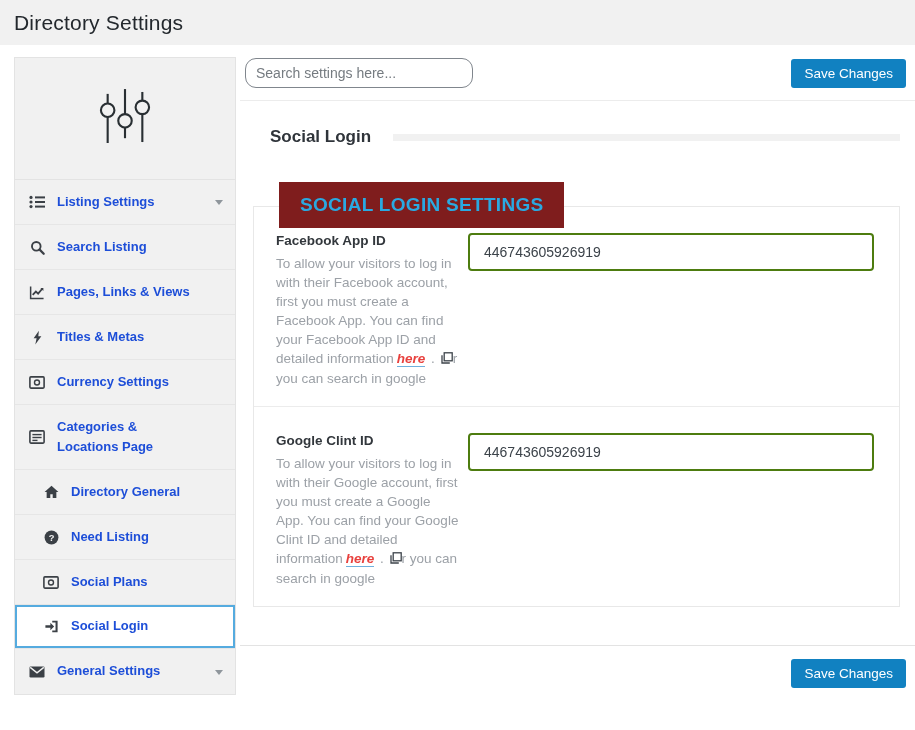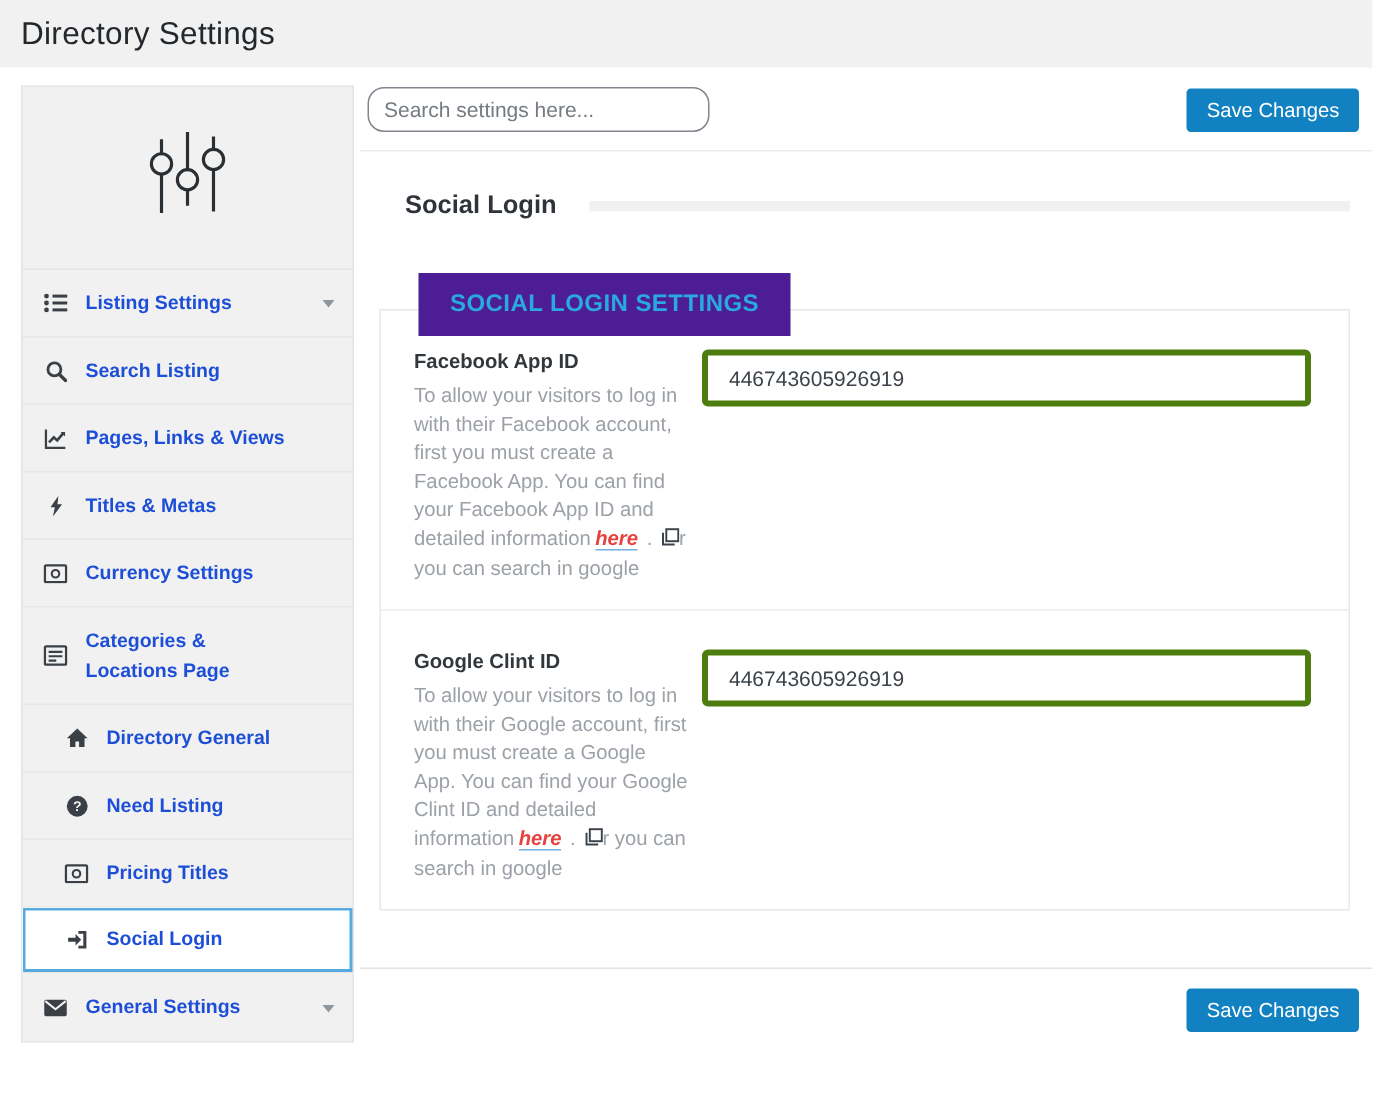--- a/index.html
+++ b/index.html
@@ -34,34 +34,34 @@
     padding:0 10px; font-size:14px; color:#32373c; font-family:inherit; background:#fff; outline:none; }
   .search-input::placeholder { color:#757b80; }
   .btn-primary { background:#1181c1; color:#fff; border:none; border-radius:3px; height:29px;
     padding:0 13px; font-size:13.5px; font-family:inherit; cursor:pointer; }
 
   .heading-row { display:flex; align-items:center; margin:26px 15px 0 30px; }
   .heading { font-size:17px; font-weight:600; color:#2f343a; white-space:nowrap; }
   .heading-bar { flex:1; height:7px; background:#f1f1f1; margin-left:22px; }
 
   .panel-wrap { position:relative; margin:59px 15px 0 13px; }
-  .tab { position:absolute; top:-24px; left:26px; z-index:2; background:#4c1d95;
-    color:#2aa9e1; font-size:16px; font-weight:bold; letter-spacing:.3px;
+  .tab { position:absolute; top:-24px; left:26px; z-index:2; background:#7f1d1d;
+    color:#2aa9e1; font-size:19px; font-weight:bold; letter-spacing:.3px;
     padding:12px 21px; cursor:pointer; }
   .panel { position:relative; z-index:1; border:1px solid #e8e8e8; background:#fff; }
   .p-row { display:flex; padding:26px 25px 18px 22px; min-height:197px; }
   .p-row + .p-row { border-top:1px solid #ececec; min-height:196px; }
   .p-label-col { width:185px; margin-right:7px; flex:none; }
   .f-label { font-size:13.5px; font-weight:bold; color:#32373c; margin-bottom:6px; }
   .f-desc { font-size:13.5px; color:#9ca1a7; line-height:19px; }
   .f-desc a { color:#e8403d; font-weight:bold; text-decoration:none;
     border-bottom:1px solid #6fb0dd; margin:0 2px 0 3px; cursor:pointer;font-style:italic; }
   .copy-ic { display:inline-block; vertical-align:-1px; margin:0 0 0 2px; }
   .p-input-col { flex:1; }
-  .text-input { width:100%; height:38px; border:4px solid #4d7c0f; border-radius:4px;
+  .text-input { width:100%; height:38px; border:2px solid #4d7c0f; border-radius:4px;
     padding:0 14px; font-size:14px; color:#3c434a; font-family:inherit; background:#fff; outline:none; }
 
   .bottom-bar { border-top:1px solid #e3e3e3; margin-top:38px; padding:13px 9px 0 0; text-align:right; }
 </style>
 </head>
 <body>
 
 <div class="topbar">
   <div class="app-title">Directory Settings</div>
 </div>
@@ -170,21 +170,21 @@
     <span class="sb-label">Need Listing</span>
   </div>
 
   <div class="sb-item sub">
     <span class="sb-icon">
       <svg width="16" height="13" viewBox="0 0 16 13" fill="none" stroke="#3b4046">
           <rect x="0.9" y="0.9" width="14.2" height="11.2" rx="1" stroke-width="1.6"></rect>
           <circle cx="8" cy="6.5" r="2.5" stroke-width="1.4"></circle>
         </svg>
     </span>
-    <span class="sb-label">Pricing Titles</span>
+    <span class="sb-label">Social Plans</span>
   </div>
 
   <div class="sb-item sub selected">
     <span class="sb-icon">
       <svg width="15" height="15" viewBox="0 0 16 16" fill="#3b4046">
           <path d="M6.8 3.9 L10.8 8 L6.8 12.1 V9.4 H1.5 V6.6 h5.3 Z"></path>
           <path d="M8.8 1.8 h5.7 V14.2 H8.8 v-2 h3.5 V3.8 H8.8 Z"></path>
         </svg>
     </span>
     <span class="sb-label">Social Login</span>

